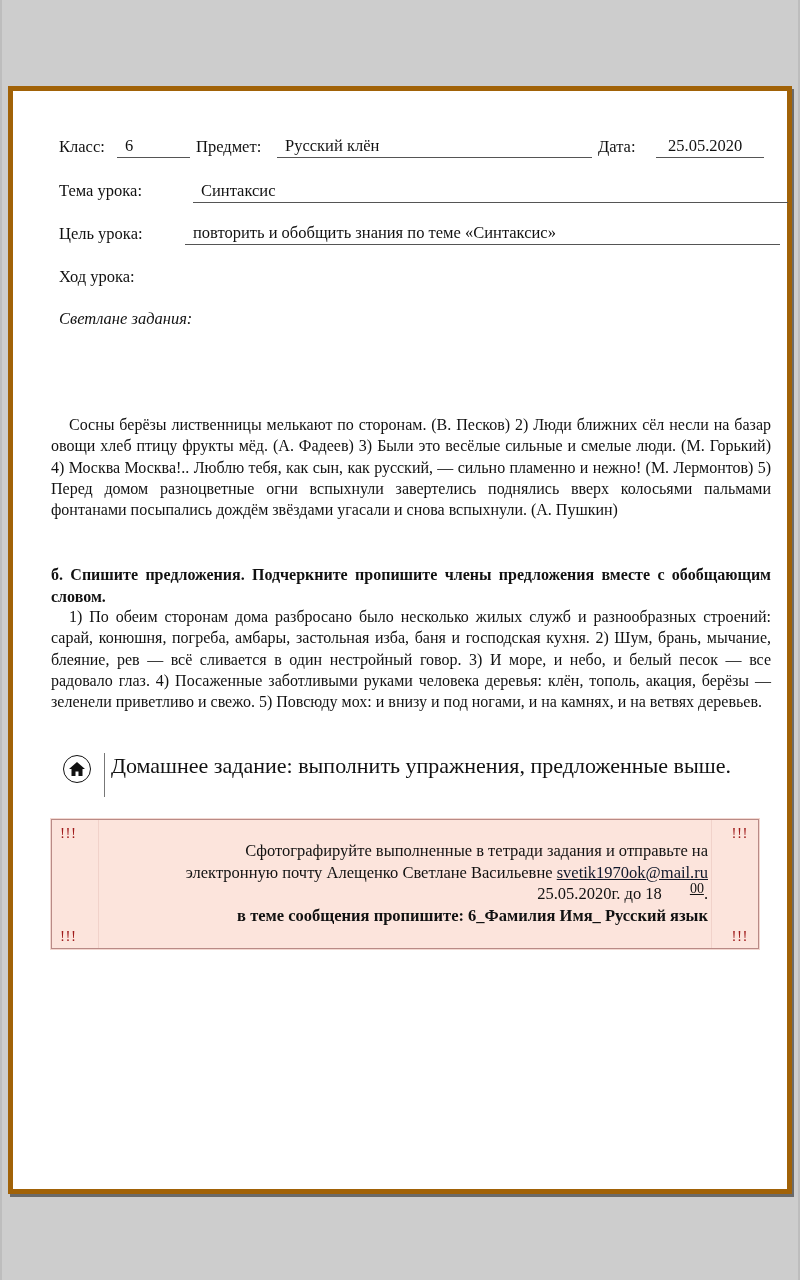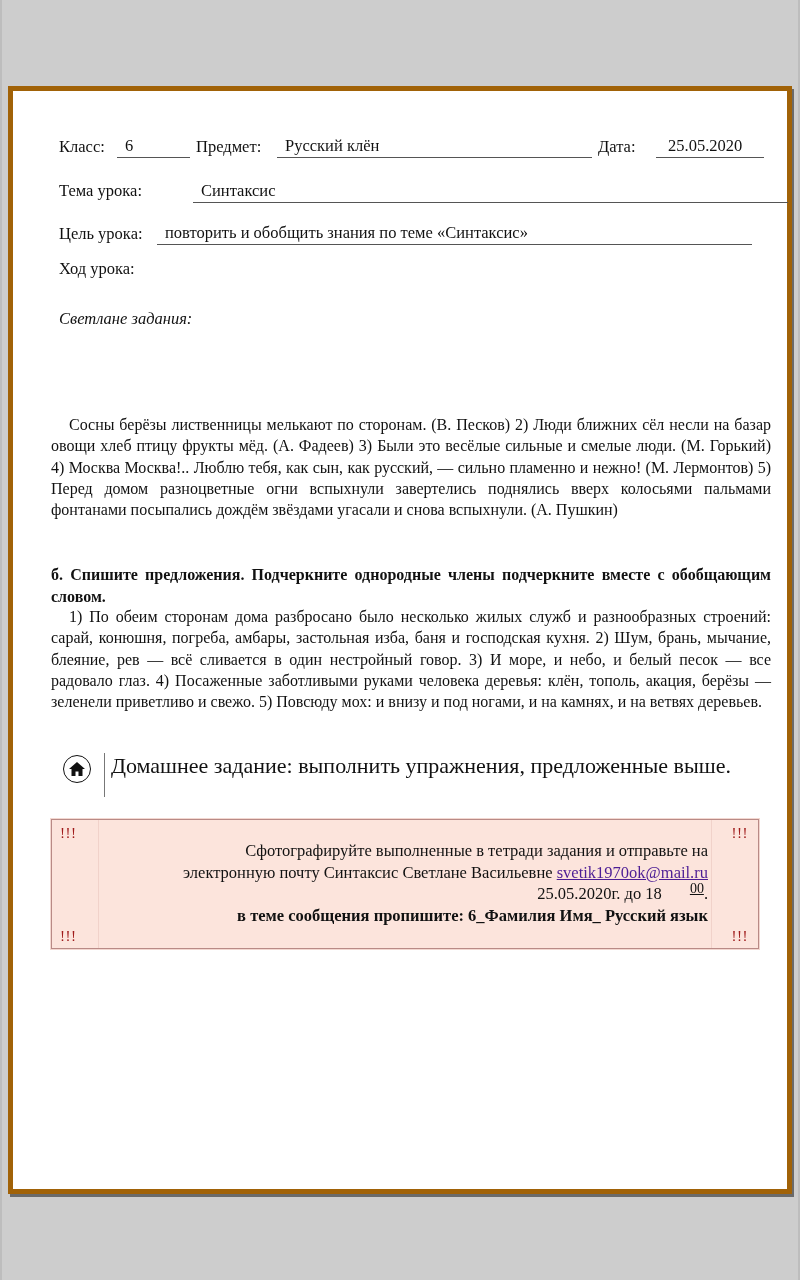--- a/index.html
+++ b/index.html
@@ -117,21 +117,21 @@
   .notice-text {
     position: absolute;
     left: 50px;
     top: 20px;
     width: 606px;
     text-align: right;
     font-size: 16.5px;
     line-height: 21.5px;
   }
   .notice-text a {
-    color: #4c1d95;
+    color: #0f172a;
     text-decoration: underline;
   }
   .notice-text sup {
     font-size: 14px;
     text-decoration: underline;
     vertical-align: 6px;
     line-height: 0;
     margin-left: 28px;
   }
   .bold { font-weight: bold; }
@@ -156,50 +156,50 @@
   <div class="field" style="left:643px; top:45px; width:108px; padding-left:12px;">
     <span style="font-size:16.5px;">25.05.2020</span>
   </div>
 
   <div class="row" style="left:46px; top:90px;">Тема урока:</div>
   <div class="field" style="left:156px; top:90px; width:595px;margin-left:24px;">
     <span style="font-size:16.5px;">Синтаксис</span>
   </div>
 
   <div class="row" style="left:46px; top:133px;">Цель урока:</div>
-  <div class="field" style="left:144px; top:132px; width:595px;">
+  <div class="field" style="left:172px; top:132px; width:595px;">
     <span style="font-size:16.5px;">повторить и обобщить знания по теме «Синтаксис»</span>
   </div>
 
-  <div class="row" style="left:46px; top:168px;">Ход урока:</div>
+  <div class="row" style="left:46px; top:176px;">Ход урока:</div>
 
   <div class="row italic" style="left:46px; top:218px;">Светлане задания:</div>
 
   <div class="task-body" style="left:38px; top:323px; width:720px; text-indent:18px;">Сосны берёзы лиственницы мелькают по сторонам. (В. Песков) 2) Люди ближних сёл несли на базар овощи хлеб птицу фрукты мёд. (А. Фадеев) 3) Были это весёлые сильные и смелые люди. (М. Горький) 4) Москва Москва!.. Люблю тебя, как сын, как русский, — сильно пламенно и нежно! (М. Лермонтов) 5) Перед домом разноцветные огни вспыхнули завертелись поднялись вверх колосьями пальмами фонтанами посыпались дождём звёздами угасали и снова вспыхнули. (А. Пушкин)</div>
 
-  <div class="task-heading" style="left:38px; top:473px; width:720px;">б. Спишите предложения. Подчеркните однородные члены подчеркните вместе с обобщающим словом.</div>
+  <div class="task-heading" style="left:38px; top:473px; width:720px;">б. Спишите предложения. Подчеркните пропишите члены предложения вместе с обобщающим словом.</div>
   <div class="task-body" style="left:38px; top:515px; width:720px; text-indent:18px;">1) По обеим сторонам дома разбросано было несколько жилых служб и разнообразных строений: сарай, конюшня, погреба, амбары, застольная изба, баня и господская кухня. 2) Шум, брань, мычание, блеяние, рев — всё сливается в один нестройный говор. 3) И море, и небо, и белый песок — все радовало глаз. 4) Посаженные заботливыми руками человека деревья: клён, тополь, акация, берёзы — зеленели приветливо и свежо. 5) Повсюду мох: и внизу и под ногами, и на камнях, и на ветвях деревьев.</div>
 
   <div class="hw-icon">
     <svg width="18" height="16" viewBox="0 0 18 16">
       <polygon points="9,1 1,8 3.5,8 3.5,15 7.5,15 7.5,10.5 10.5,10.5 10.5,15 14.5,15 14.5,8 17,8" fill="#111"></polygon>
     </svg>
   </div>
   <div class="hw-divider"></div>
   <div class="hw-text">Домашнее задание: выполнить упражнения, предложенные выше.</div>
 
   <div class="notice">
     <div class="notice-inner-left"></div>
     <div class="notice-inner-right"></div>
     <span class="excl" style="left:8px; top:5px;">!!!</span>
     <span class="excl" style="right:10px; top:5px;">!!!</span>
     <span class="excl" style="left:8px; bottom:4px;">!!!</span>
     <span class="excl" style="right:10px; bottom:4px;">!!!</span>
 
     <div class="notice-text">
       <div>Сфотографируйте выполненные в тетради задания и отправьте на</div>
-      <div><span>электронную почту Синтаксис Светлане Васильевне </span><a href="#">svetik1970ok@mail.ru</a></div>
+      <div><span>электронную почту Алещенко Светлане Васильевне </span><a href="#">svetik1970ok@mail.ru</a></div>
       <div><span>25.05.2020г. до 18</span><sup>00</sup><span>.</span></div>
       <div class="bold">в теме сообщения пропишите: 6_Фамилия Имя_ Русский язык</div>
     </div>
   </div>
 
 </div>
 
 </body></html>

